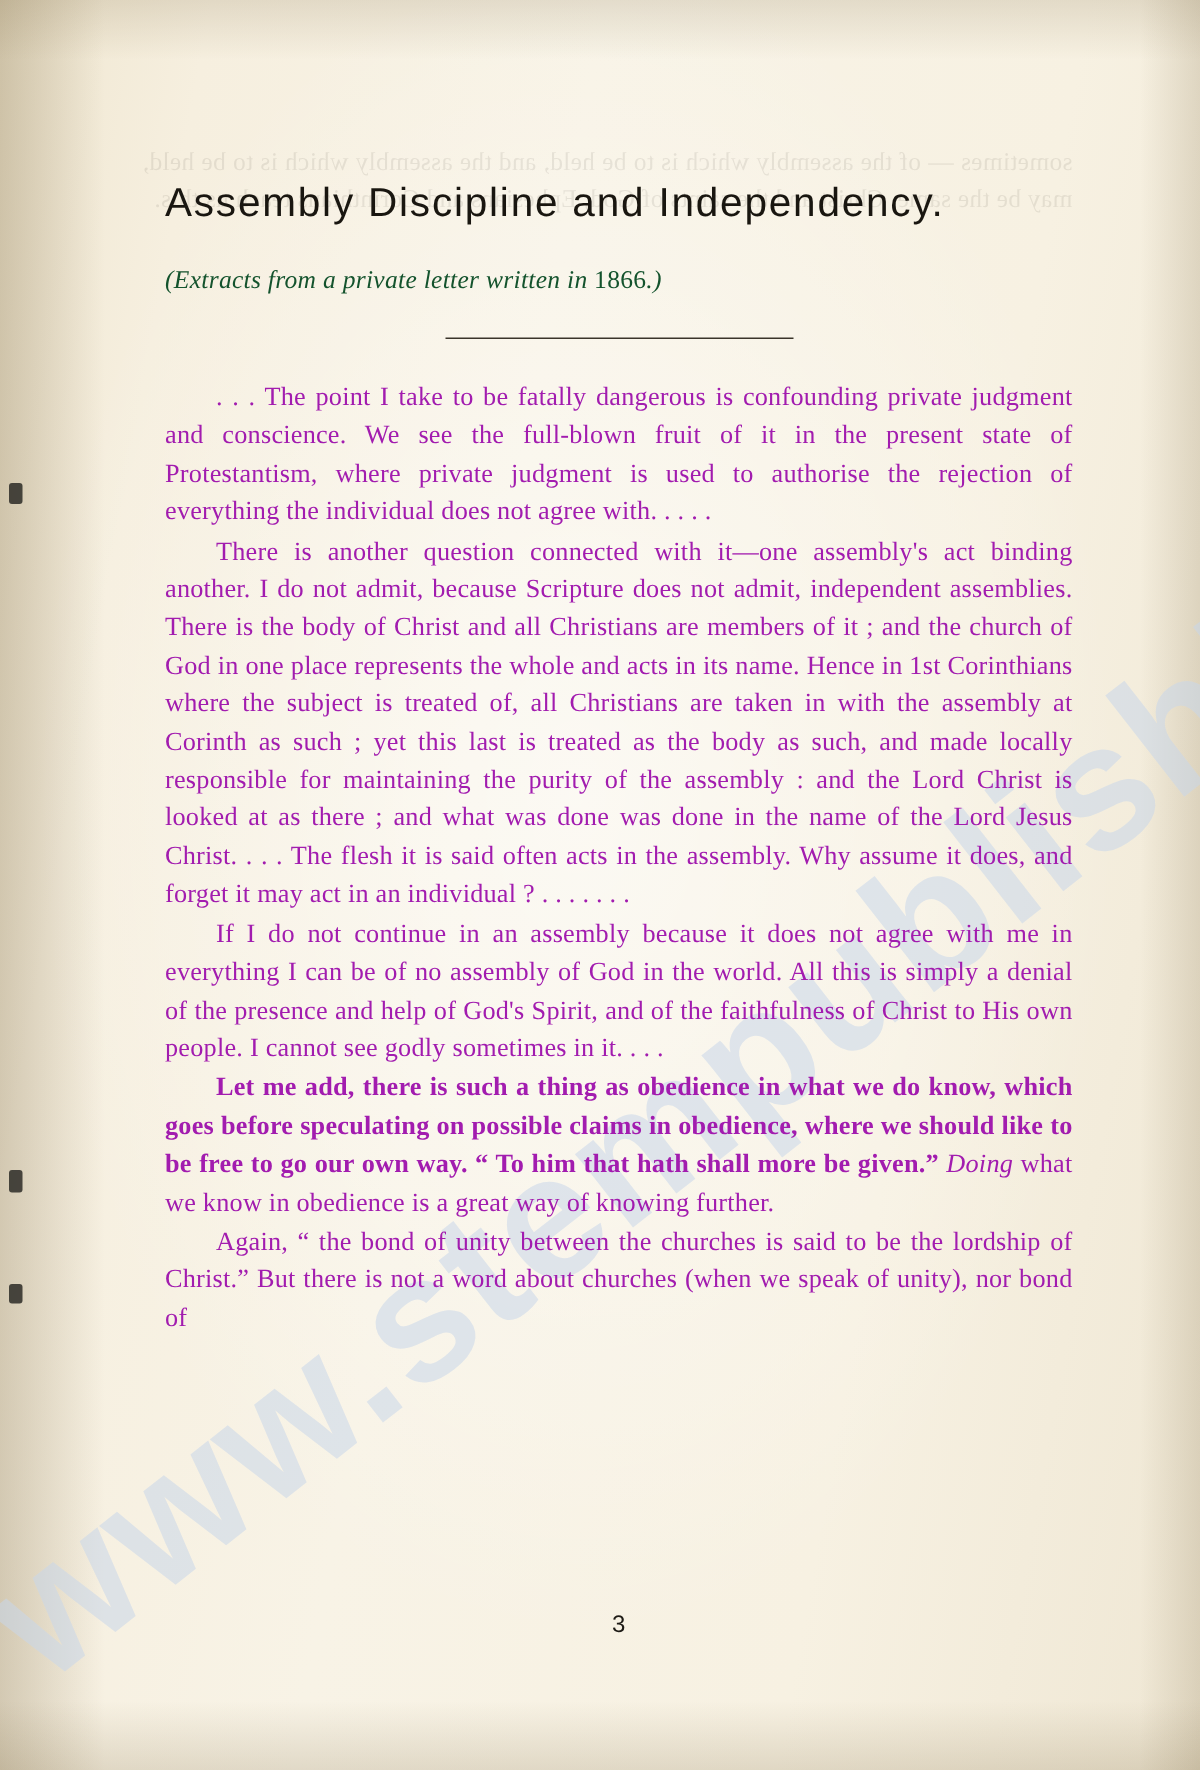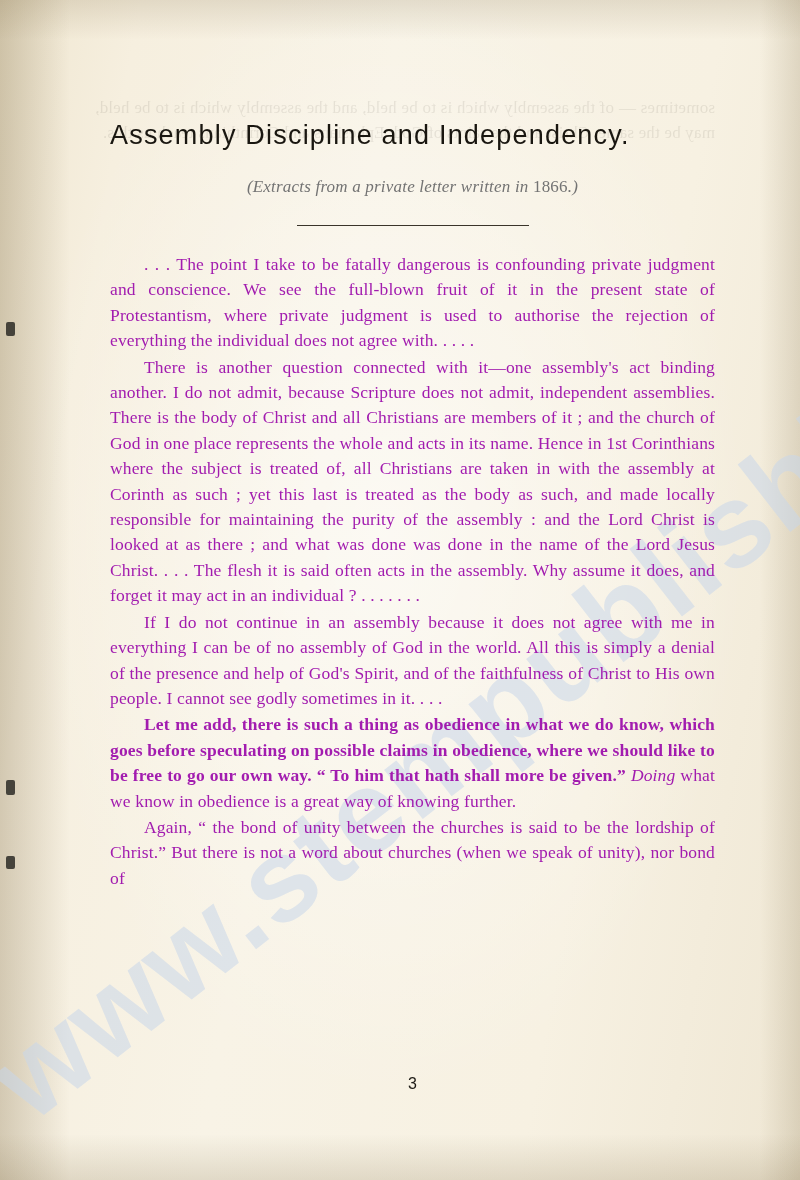--- a/index.html
+++ b/index.html
@@ -126,25 +126,25 @@
     font-weight: normal;
     font-size: 27px;
     letter-spacing: 1.2px;
     text-align: left;
     margin: 0;
     padding: 0 0 0 0;
     color: #191610;
   }
 
   #doc-subtitle {
-    text-align: center;
+    text-align: left;
     font-size: 17px;
     font-style: italic;
     margin: 26px 0 0 0;
-    color: #737373;
+    color: #14532d;
     letter-spacing: 0.2px;
   }
   #doc-subtitle .yr { font-style: normal; }
 
   #rule {
     width: 232px;
     height: 1px;
     background: #3a342a;
     margin: 28px auto 0 auto;
   }

